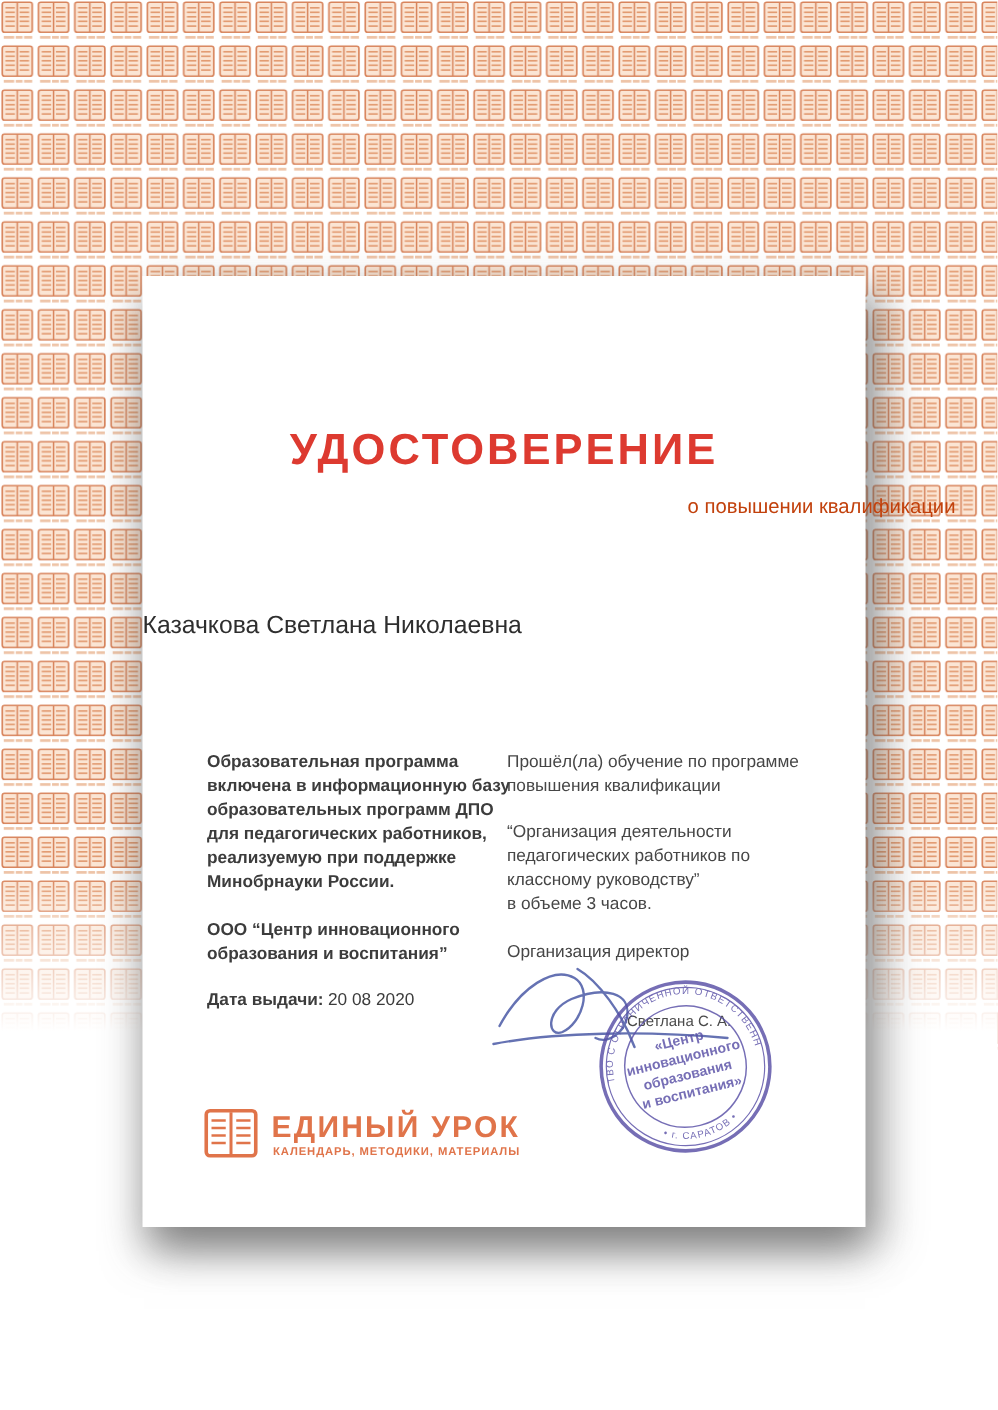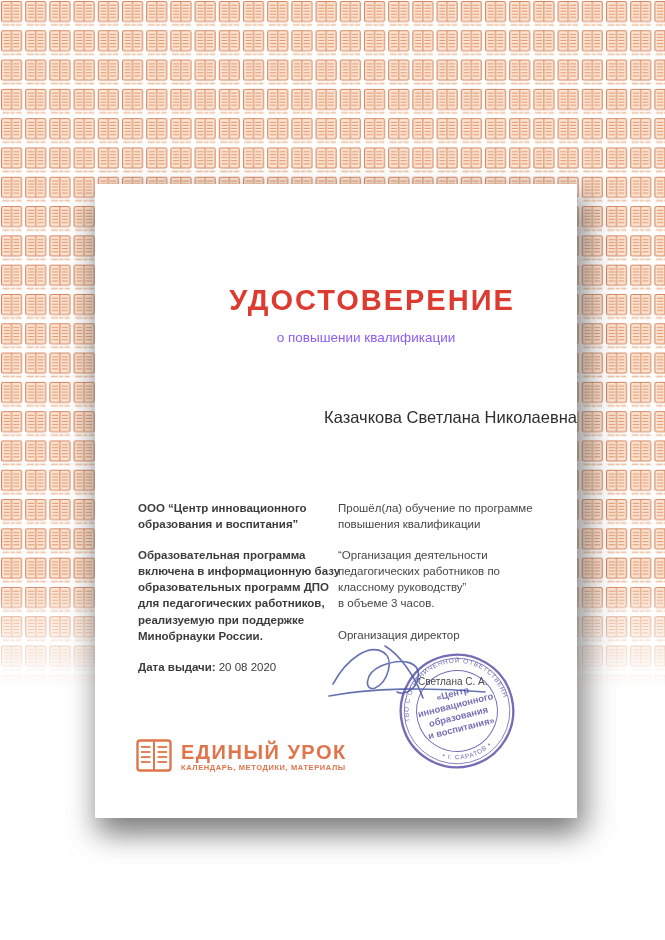--- a/index.html
+++ b/index.html
@@ -14,28 +14,28 @@
     position:absolute;left:0;top:580px;width:665px;height:122px;
     background:linear-gradient(to bottom, rgba(255,255,255,0), #ffffff 88%);
   }
   .page{
     position:absolute;left:95px;top:184px;width:482px;height:634px;
     background:#ffffff;
     box-shadow:0 16px 26px rgba(70,70,70,.55), 14px 12px 26px rgba(90,90,90,.35);
   }
   .title{
     position:absolute;left:0;top:100px;width:482px;text-align:center;
-    font-size:29px;font-weight:bold;letter-spacing:2px;color:#dd3a30;padding-left:36px;
+    font-size:29px;font-weight:bold;letter-spacing:2px;color:#dd3a30;
   }
   .subtitle{
-    position:absolute;left:0;top:146px;width:542px;text-align:center;
-    font-size:13.5px;color:#8b5cf6;
+    position:absolute;left:0;top:146px;width:542px;text-align:right;
+    font-size:13.5px;color:#c2410c;
   }
   .recipient{
-    position:absolute;left:0;top:224px;width:482px;text-align:right;
+    position:absolute;left:0;top:224px;width:482px;text-align:left;
     font-size:16.5px;color:#2e2e2e;
   }
   .col{position:absolute;top:316px;font-size:11.5px;line-height:1.4;color:#3c3c3c;}
   .col p{margin:0 0 15px 0;}
   .col-left{left:43px;width:208px;font-weight:bold;}
   .col-right{left:243px;width:216px;font-weight:normal;color:#464646;}
   .line{display:block;}
   .nb{font-weight:normal;margin-left:3px;}
   .course{margin-bottom:0 !important;}
   .signer-title{margin-top:15px;}
@@ -43,21 +43,21 @@
   .signer-name{
     position:absolute;left:323px;top:492px;font-size:10px;color:#4a4a4a;z-index:1;
   }
   .stamp{
     position:absolute;left:288px;top:453px;width:148px;height:148px;
     transform:rotate(-14deg);opacity:.82;z-index:2;
   }
   .logo{
     position:absolute;left:41px;top:555px;display:flex;align-items:flex-start;gap:9px;
   }
-  .logo-text{display:flex;flex-direction:column;}
+  .logo-text{display:flex;flex-direction:column;align-items:flex-end;}
   .logo-name{
     font-size:20px;font-weight:600;letter-spacing:1.5px;color:#e0744a;line-height:1;
     margin-top:3px;
   }
   .logo-tagline{
     font-size:7.5px;font-weight:bold;letter-spacing:.6px;color:#e0744a;margin-top:1px;
   }
 </style>
 </head>
 <body>
@@ -90,22 +90,22 @@
   </svg>
   <div class="pattern-fade"></div>
 
   <div class="page">
 
     <div class="title">УДОСТОВЕРЕНИЕ</div>
     <div class="subtitle">о повышении квалификации</div>
     <div class="recipient">Казачкова Светлана Николаевна</div>
 
     <div class="col col-left">
+      <p>Образовательная программа включена в информационную базу образовательных программ ДПО для педагогических работников, реализуемую при поддержке Минобрнауки России.</p>
       <p>ООО “Центр инновационного образования и воспитания”</p>
-      <p>Образовательная программа включена в информационную базу образовательных программ ДПО для педагогических работников, реализуемую при поддержке Минобрнауки России.</p>
       <p>
         <span class="line"><span>Дата выдачи:</span><span class="nb">20 08 2020</span></span>
       </p>
     </div>
 
     <div class="col col-right">
       <p>Прошёл(ла) обучение по программе повышения квалификации</p>
       <p class="course">“Организация деятельности педагогических работников по классному руководству”</p>
       <p>в объеме 3 часов.</p>
       <p class="signer-title">Организация директор</p>

